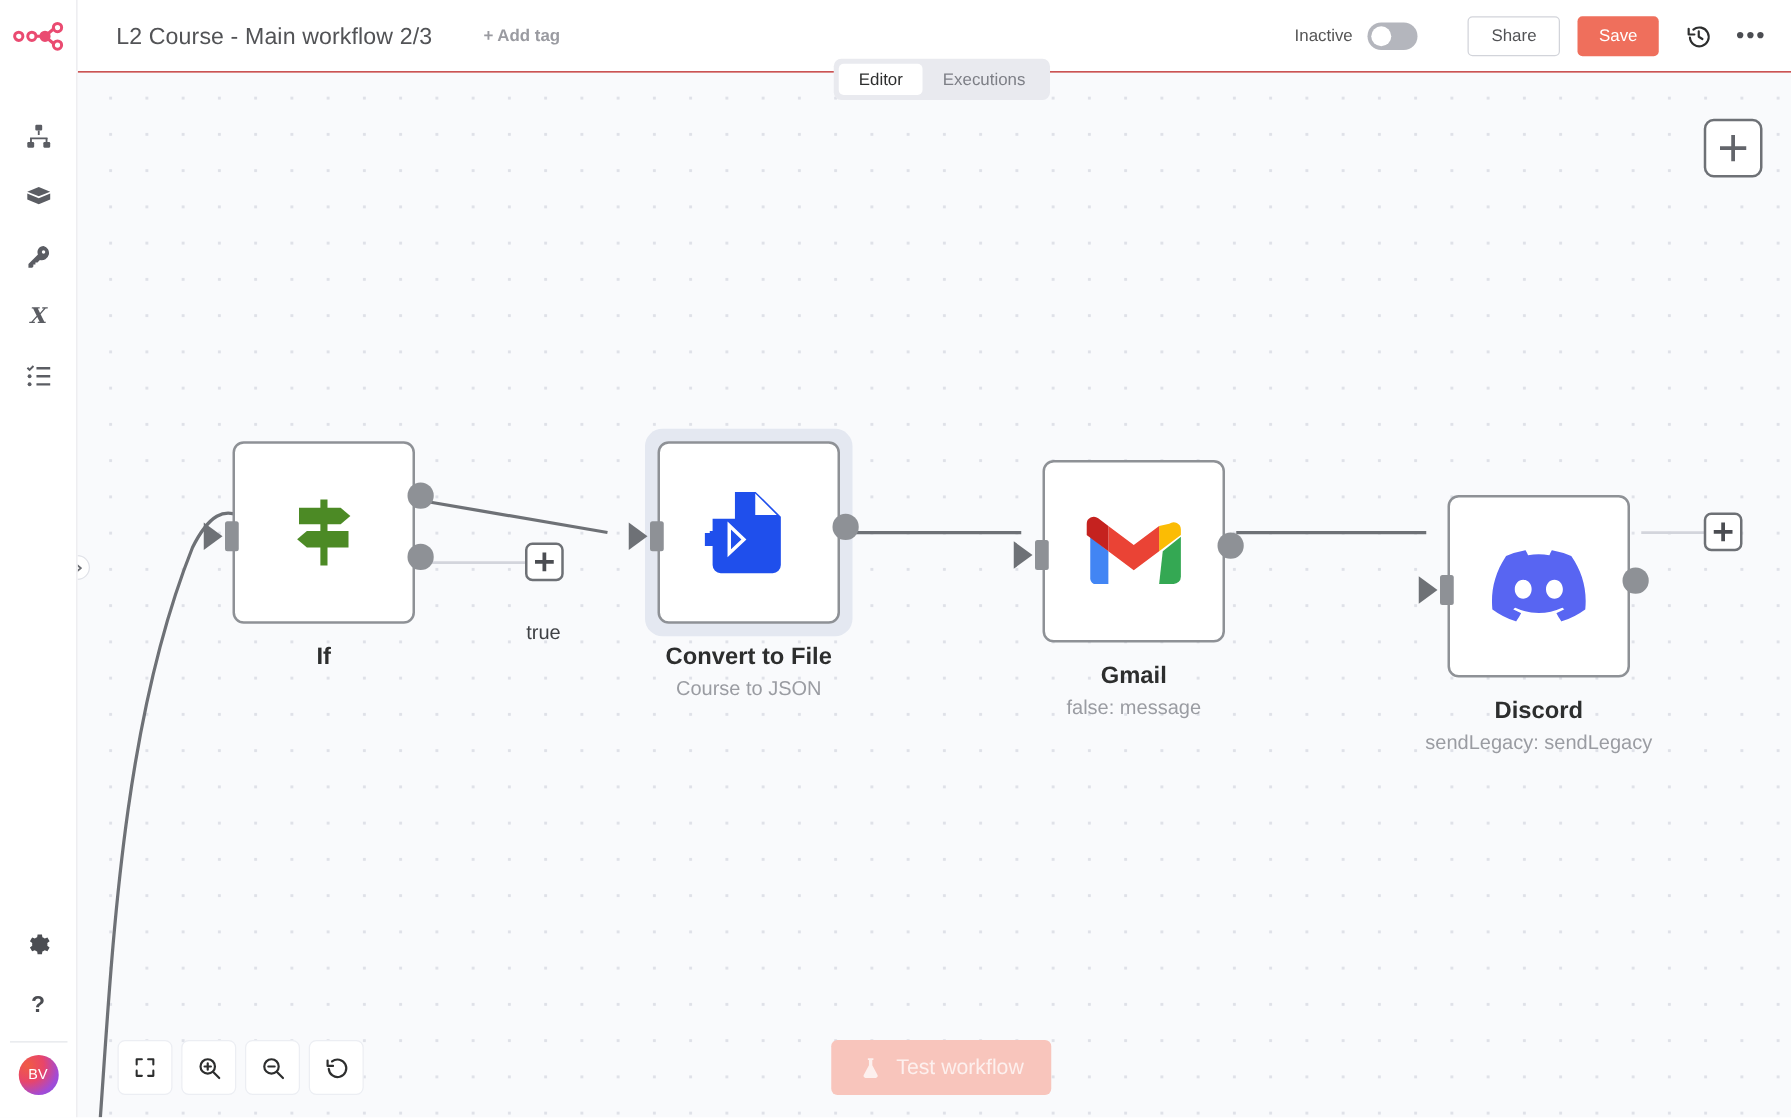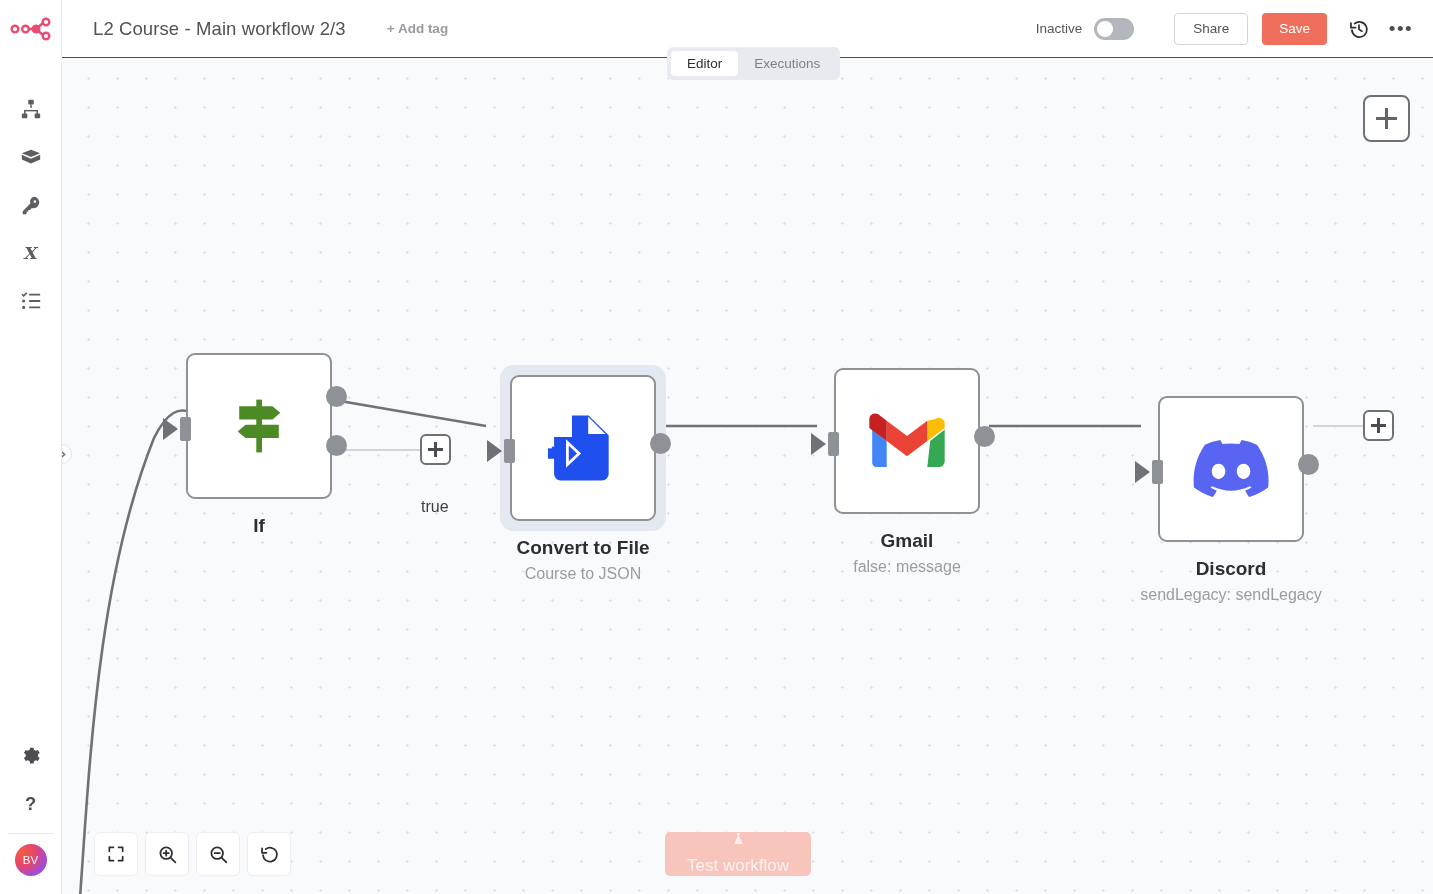--- a/index.html
+++ b/index.html
@@ -204,21 +204,21 @@
     width: 44px; height: 44px; border-radius: 6px;
     background: #fff; border: 1px solid #eceef3;
     display: flex; align-items: center; justify-content: center;
     cursor: pointer; color: #2d2e2e;
   }
   #test-wf {
     position: absolute; left: 603px; bottom: 18px;
     height: 44px; padding: 0 22px;
     background: #f8c5bc; border: none; border-radius: 5px;
     display: flex; align-items: center; gap: 11px;
-    color: #fdf0ee; font-size: 17px; cursor: default; z-index: 15; flex-direction: column;
+    color: #fdf0ee; font-size: 17px; cursor: default; z-index: 15;
   }
 </style>
 </head>
 <body>
 
 <div id="app">
 
   <div id="sidebar">
     <div id="logo-wrap">
       <svg width="42" height="26" viewBox="0 0 42 26">
@@ -352,21 +352,21 @@
       <div class="out-dot" style="left:140px; top:33px;"></div>
       <div class="out-dot" style="left:140px; top:82px;"></div>
       <div class="node-label">
         <div class="node-title">If</div>
       </div>
     </div>
     <div class="branch-label" style="left:360px; top:390px;">true</div>
     <div class="branch-label" style="left:359px; top:440px;">true</div>
     <div class="plus-btn" style="left:358px; top:376px;"></div>
 
-    <div class="node selected" style="left:448px; top:295px;margin-top:22px;">
+    <div class="node selected" style="left:464px; top:295px;">
       <div class="node-halo"></div>
       <div class="in-arrow"></div>
       <div class="in-port"></div>
       <div class="node-box">
         <svg width="78" height="78" viewBox="0 0 24 24">
           <path d="M13.2 2H8.1v6.6H2.6V20A2 2 0 004.6 22h12.8a2 2 0 002-2V8.1L13.2 2z" fill="#1f4fec" transform="translate(0.5,0)"></path>
           <path d="M13.6 2.4v5.3h5.3z" fill="#ffffff"></path>
           <g fill="#1f4fec" stroke="#ffffff" stroke-width="0.9">
             <path d="M2.4 11.6h6.2v2.9H2.4z" stroke="none"></path>
           </g>

